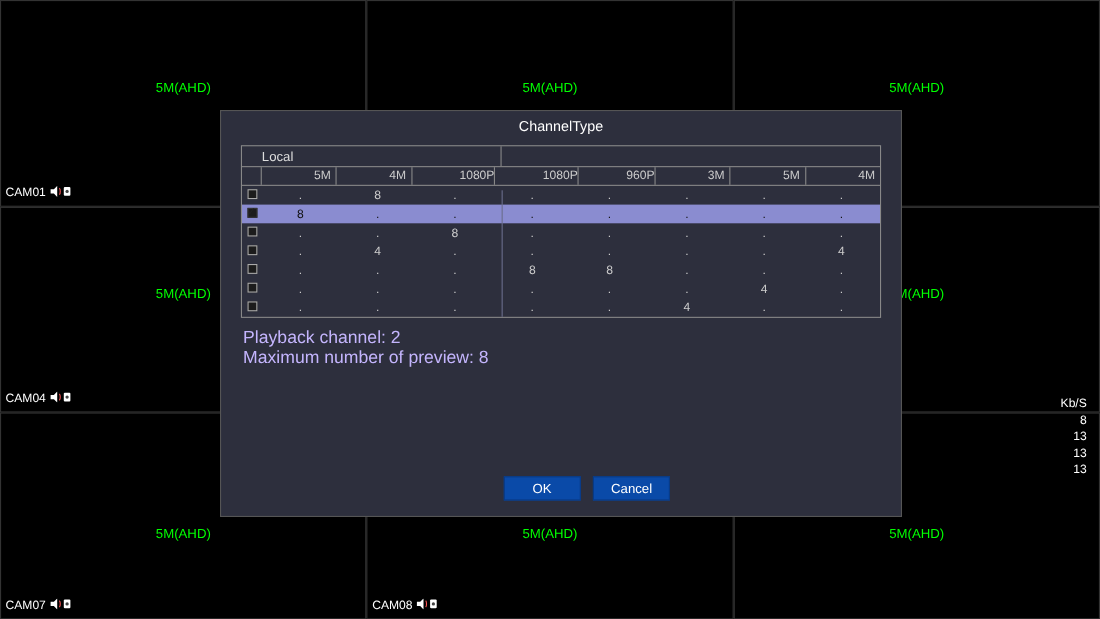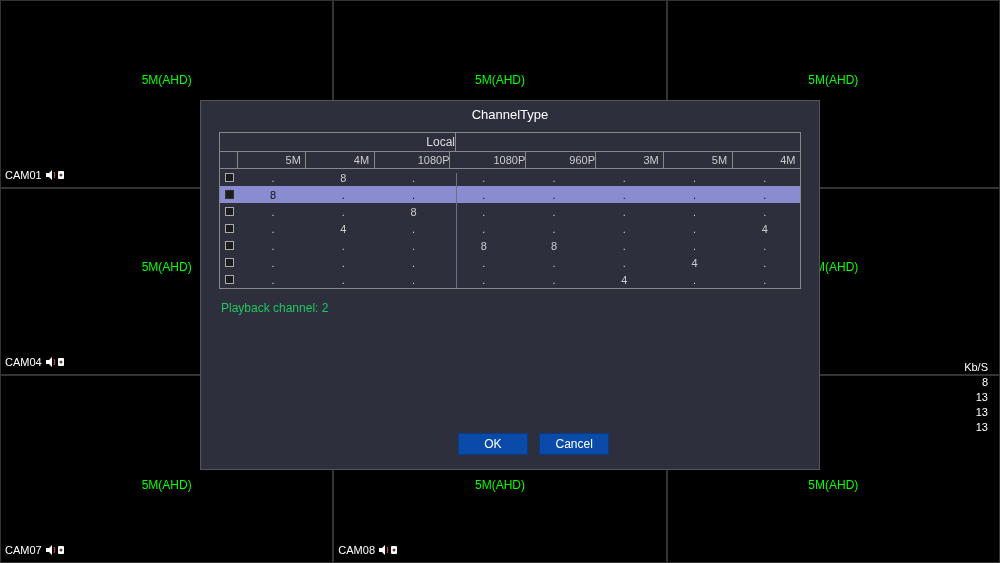--- a/index.html
+++ b/index.html
@@ -83,21 +83,21 @@
     font-size: 13px;
     color: #fff;
   }
   .table-wrap {
     margin: 0 18px;
     border: 1px solid #888;
     background: #2d2f3d;
   }
   .grp-head {
     display: flex;
-    text-align: right;
+    text-align: left;
     font-size: 12px;
     color: #ddd;
   }
   .grp-head > div { padding: 2px 0; }
   .grp-local { width: 218px; border-right: 1px solid #888; }
   .grp-ip { flex: 1; }
   .col-head {
     display: flex;
     border-top: 1px solid #888;
     border-bottom: 1px solid #888;
@@ -139,22 +139,22 @@
     position: absolute;
     left: -1px;
     top: -4px;
     font-size: 10px;
     color: #fff;
   }
   .row.selected .chkbox { border-color: #333; }
   .row.selected .chkbox.checked::after { color: #222; }
   .info {
     margin: 10px 20px 0 20px;
-    font-size: 12px;
-    color: #22c55e;
+    font-size: 16px;
+    color: #c4b5fd;
     line-height: 18px;
   }
   .dialog-btns {
     margin-top: auto;
     text-align: center;
     padding-bottom: 14px;
     padding-left: 47px;
   }
   .btn {
     display: inline-block;
@@ -338,19 +338,20 @@
           <div>.</div>
           <div>4</div>
           <div>.</div>
           <div>.</div>
         </div>
       </div>
   </div>
 
   <div class="info">
     <div>Playback channel: 2</div>
+    <div>Maximum number of preview: 8</div>
   </div>
 
   <div class="dialog-btns">
     <span class="btn">OK</span>
     <span class="btn">Cancel</span>
   </div>
 </div>
 
 </body></html>

